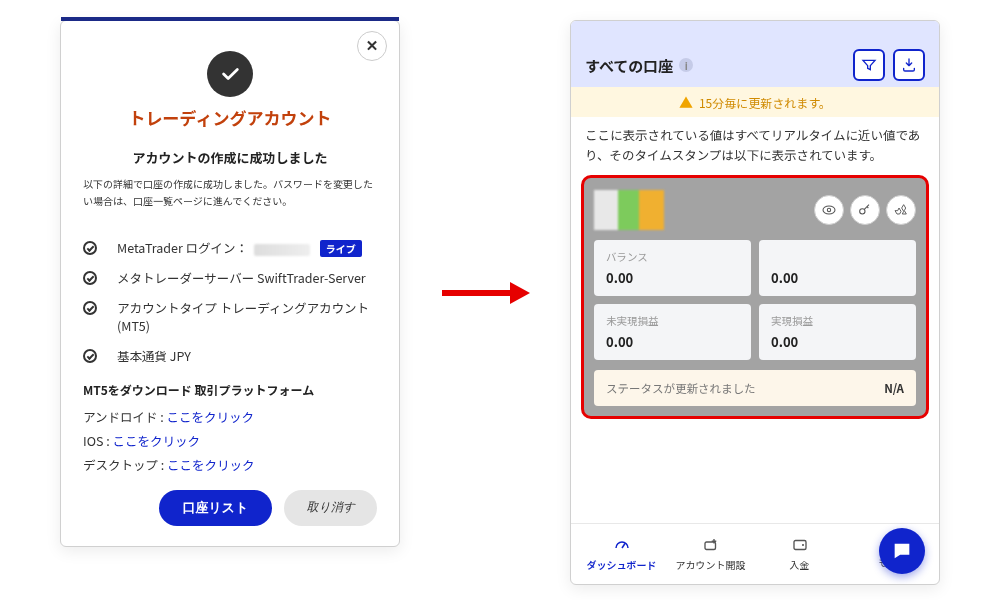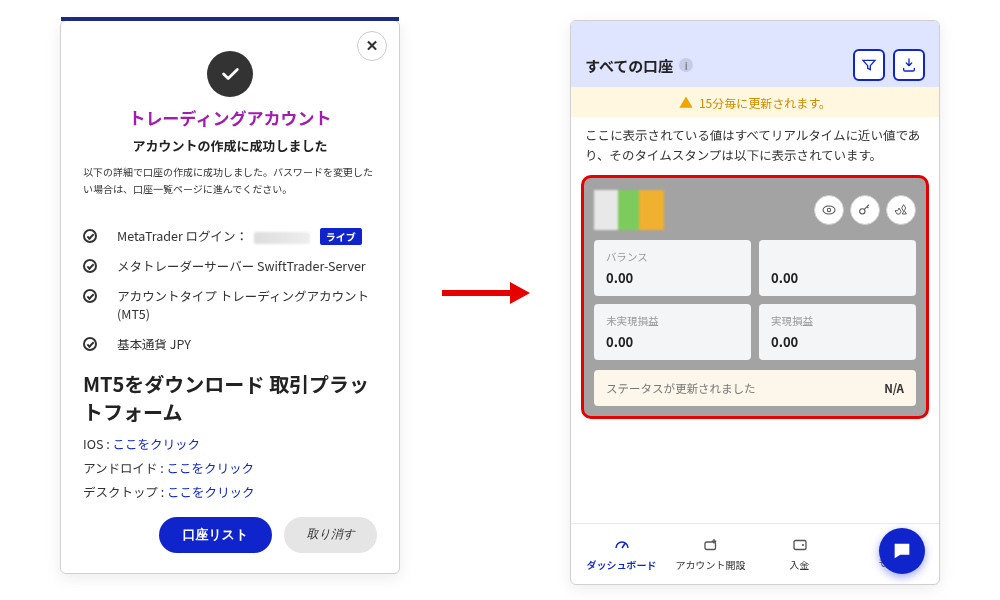--- a/index.html
+++ b/index.html
@@ -44,30 +44,30 @@
   background: #fff;
   display: flex; align-items: center; justify-content: center;
   font-size: 15px; font-weight: 700; color:#333; cursor:pointer;
 }
 .check-circle {
   width: 46px; height: 46px;
   background: #333; border-radius:50%;
   display:flex; align-items:center; justify-content:center;
   margin: 6px auto 8px;
 }
-.modal-title { text-align:center; font-weight:700; font-size:17px; color:#a21caf; margin-bottom:6px; }
+.modal-title { text-align:center; font-weight:700; font-size:17px; color:#c2410c; margin-bottom:18px; }
 .modal-sub  { text-align:center; font-weight:700; font-size:13px; color:#222; margin-bottom:8px; }
 .modal-desc { font-size:10px; color:#333; line-height:1.7; margin-bottom:30px; }
 .info-list { list-style:none; margin-bottom:16px; }
 .info-list li { display:flex; align-items:flex-start; gap:20px; font-size:12.5px; color:#333; margin-bottom:11px; line-height:1.5; }
 .check-ico { flex:0 0 14px; width:14px; height:14px; border:2px solid #333; border-radius:50%; position:relative; margin-top:2px; }
 .check-ico::after{ content:""; position:absolute; left:2px; top:3px; width:5px; height:2px; border-left:2px solid #333; border-bottom:2px solid #333; transform:rotate(-45deg); }
 .badge-live { display:inline-block; background:#1024cc; color:#fff; font-size:10px; padding:1px 6px; border-radius:2px; margin-left:4px; font-weight:700;}
 .blurred { display:inline-block; width:56px; height:12px; background:linear-gradient(90deg,#ddd,#eee); filter:blur(1px); border-radius:2px; vertical-align:middle; margin:0 3px;}
-.dl-head { font-weight:700; font-size:20px; margin-bottom:8px; color:#222; line-height:1.4; }
+.dl-head { font-weight:700; font-size:12px; margin-bottom:8px; color:#222; line-height:1.4; }
 .dl-row { font-size:12.5px; color:#333; margin-bottom:5px; }
 .dl-link { color:#1024cc; cursor:pointer; }
 .btn-row { display:flex; gap:12px; justify-content:flex-end; margin-top:16px; }
 .btn-primary { background:#1024cc; color:#fff; border:none; border-radius:22px; padding:9px 24px; font-size:13px; font-weight:600; cursor:pointer;}
 .btn-secondary{ background:#e5e5e5; color:#333; border:none; border-radius:22px; padding:9px 22px; font-size:12px; cursor:pointer;font-style:italic;}
 
 .arrow-wrap { display:flex; align-items:center; justify-content:center; margin-top:260px; }
 
 .app-wrap {
   width: 395px;
@@ -144,25 +144,25 @@
         <span>アカウントタイプ トレーディングアカウント (MT5)</span>
       </li>
       <li>
         <span class="check-ico"></span>
         <span>基本通貨 JPY</span>
       </li>
     </ul>
 
     <div class="dl-head">MT5をダウンロード 取引プラットフォーム</div>
     <div class="dl-row">
+      <span>アンドロイド : </span>
+      <span class="dl-link">ここをクリック</span>
+    </div>
+    <div class="dl-row">
       <span>IOS : </span>
-      <span class="dl-link">ここをクリック</span>
-    </div>
-    <div class="dl-row">
-      <span>アンドロイド : </span>
       <span class="dl-link">ここをクリック</span>
     </div>
     <div class="dl-row">
       <span>デスクトップ : </span>
       <span class="dl-link">ここをクリック</span>
     </div>
 
     <div class="btn-row">
       <button class="btn-primary">口座リスト</button>
       <button class="btn-secondary">取り消す</button>

